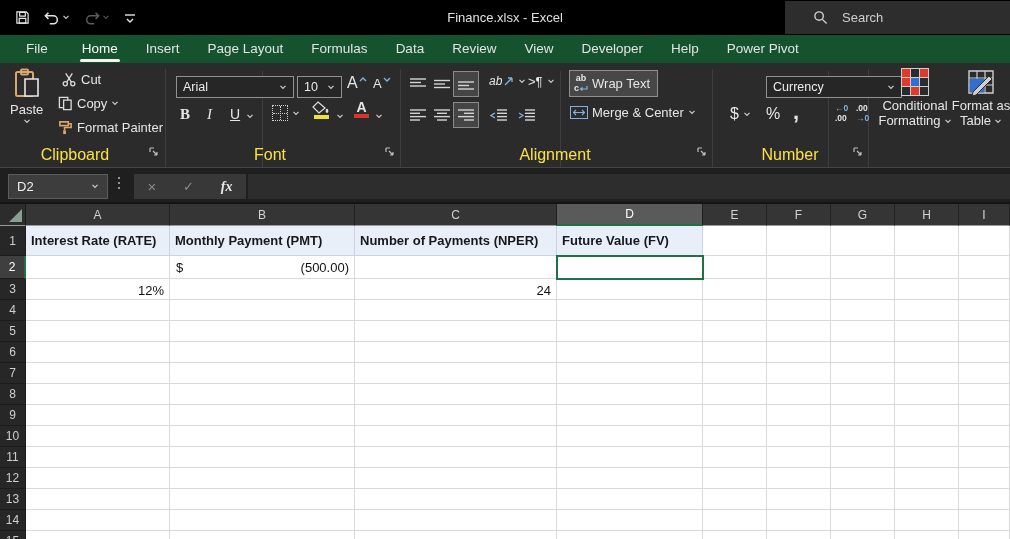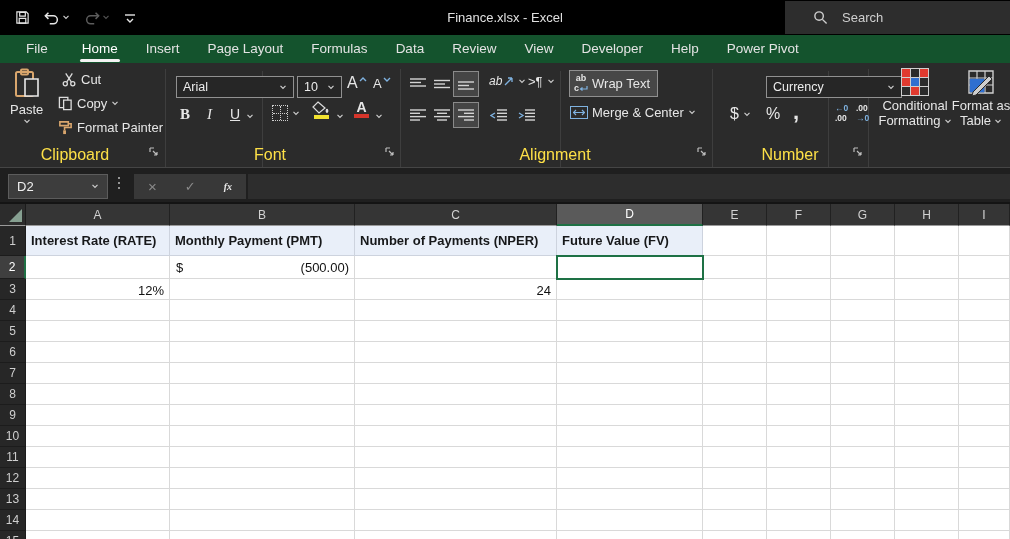--- a/index.html
+++ b/index.html
@@ -46,21 +46,21 @@
   .cficon div { background:#2b2b2b; }
   .cficon .r { background:#e03a2f; }
   .cficon .b { background:#2f6fd0; }
 
   
   .fbar { position:absolute; left:0; top:167px; width:1010px; height:37px; background:#1f1f1f; border-top:1px solid #454545; border-bottom:2px solid #141414; display:flex; align-items:center; }
   .namebox { position:absolute; left:8px; top:6px; width:100px; height:25px; background:#3d3d3d; border:1px solid #5c5c5c; display:flex; align-items:center; justify-content:space-between; padding:0 8px; color:#f0f0f0; font-size:13px; }
   .fdots { position:absolute; left:118px; top:9px; display:flex; flex-direction:column; gap:3px; }
   .fdots i { width:2px; height:2px; background:#bdbdbd; border-radius:50%; }
   .fxstrip { position:absolute; left:134px; top:6px; width:112px; height:25px; background:#383838; display:flex; align-items:center; justify-content:space-around; color:#8a8a8a; }
-  .fxstrip .fx { color:#e8e8e8; font-style:italic; font-family:"Liberation Serif", serif; font-weight:bold; font-size:10px; }
+  .fxstrip .fx { color:#e8e8e8; font-style:italic; font-family:"Liberation Serif", serif; font-weight:bold; font-size:14px; }
   .finput { position:absolute; left:248px; top:6px; right:0; height:25px; background:#2d2d2d; }
 
   
   .sheet { position:absolute; left:0; top:204px; width:1010px; height:335px; background:#fff; overflow:hidden; font-size:13px; }
   .corner { position:absolute; left:0; top:0; width:26px; height:22px; background:#2c2c2c; border-right:1px solid #1c1c1c; border-bottom:1px solid #9a9a9a; }
   .corner .tri { position:absolute; right:3px; bottom:3px; width:0; height:0; border-bottom:13px solid #86a091; border-left:13px solid transparent; }
   .colhdr { position:absolute; top:0; height:22px; background:#353535; color:#d2d2d2; font-size:12px; display:flex; align-items:center; justify-content:center; border-right:1px solid #212121; border-bottom:1px solid #9a9a9a; }
   .colhdr.selected { background:#5a5a5a; color:#fff; border-bottom:2px solid #1e7145; }
   .rowhdr { position:absolute; left:0; width:26px; background:#272727; color:#cfcfcf; font-size:12px; display:flex; align-items:center; justify-content:center; border-bottom:1px solid #1c1c1c; border-right:1px solid #1c1c1c; }
   .rowhdr.selected { background:#3f3f3f; color:#fff; border-right:2px solid #1e7145; }

